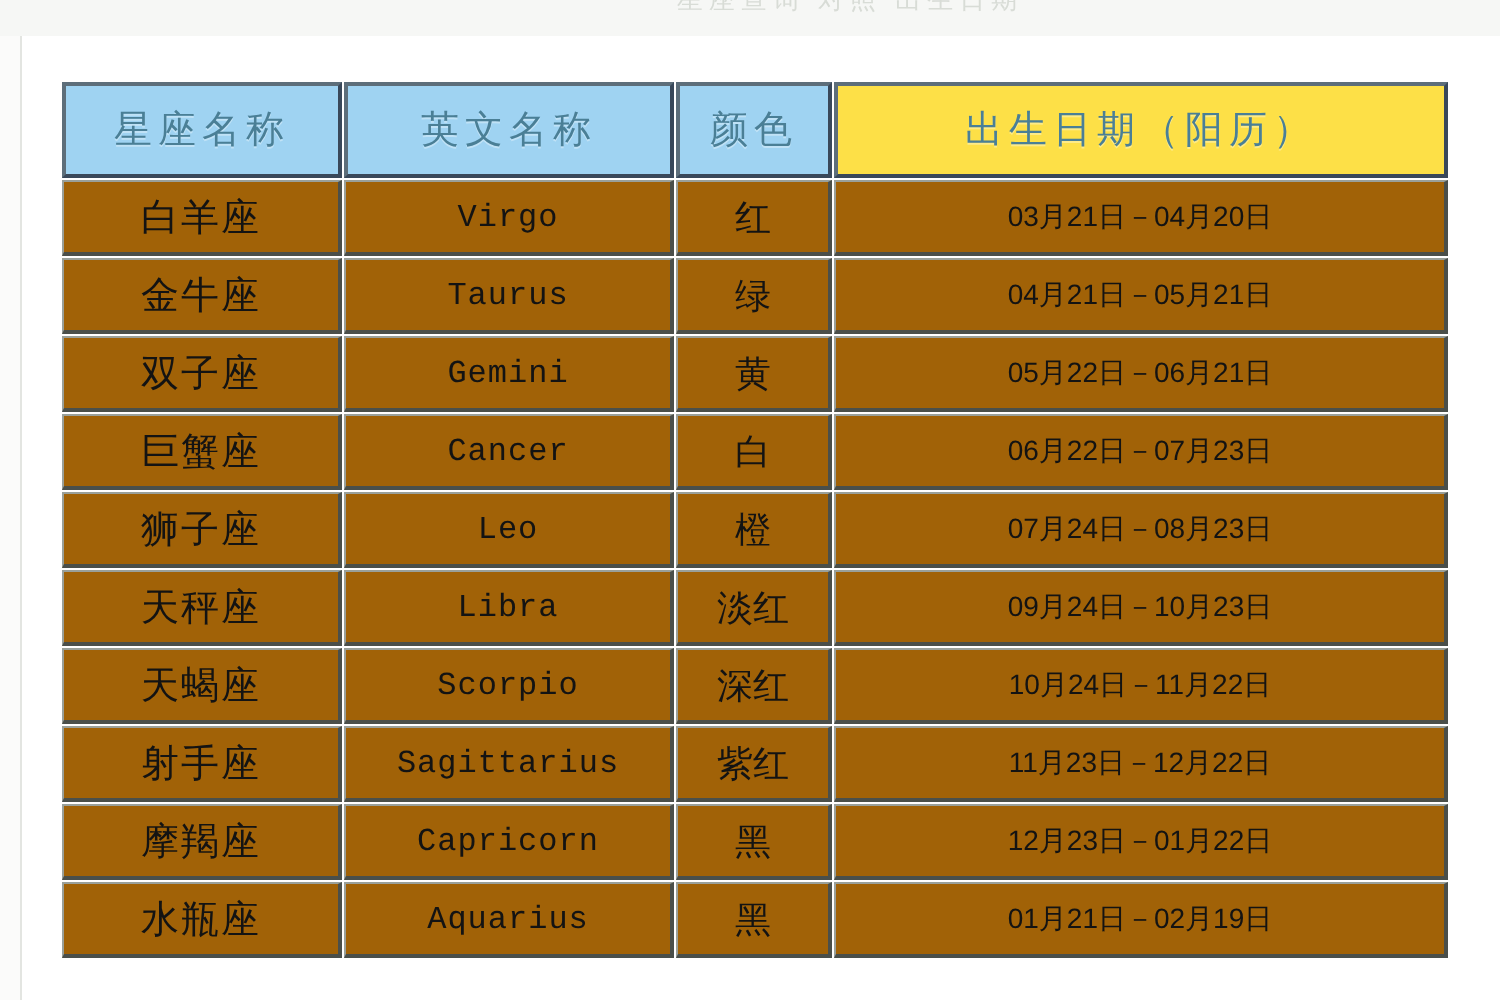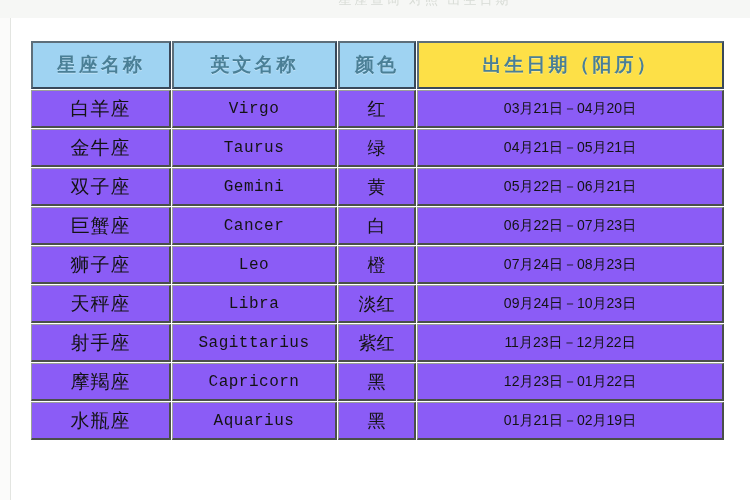--- a/index.html
+++ b/index.html
@@ -89,28 +89,27 @@
     background: #9fd3f2;
     color: #4a7f96;
     font-size: 19px;
     letter-spacing: 3px;
     height: 44px;
     border-top: 2px solid #5d6e7a;
     border-left: 2px solid #5d6e7a;
     border-right: 2px solid #39485a;
     border-bottom: 2px solid #39485a;
     text-shadow: 0 1px 0 rgba(255,255,255,0.35);
-    font-weight: bold;
   }
   table.zodiac-table thead th.date-head {
     background: #fde047;
   }
 
   table.zodiac-table tbody td {
-    background: #8b5cf6;
+    background: #a16207;
     color: #131313;
     border-top: 1px solid #9aa09a;
     border-left: 1px solid #9aa09a;
     border-right: 2px solid #4a4f4a;
     border-bottom: 2px solid #4a4f4a;
   }
 
   td.cell-name {
     font-size: 19px;
     letter-spacing: 1px;
@@ -186,20 +185,26 @@
         <td class="cell-color">橙</td>
         <td class="cell-date">07月24日－08月23日</td>
       </tr>
       <tr>
         <td class="cell-name">天秤座</td>
         <td class="cell-en">Libra</td>
         <td class="cell-color">淡红</td>
         <td class="cell-date">09月24日－10月23日</td>
       </tr>
       <tr>
+        <td class="cell-name">天蝎座</td>
+        <td class="cell-en">Scorpio</td>
+        <td class="cell-color">深红</td>
+        <td class="cell-date">10月24日－11月22日</td>
+      </tr>
+      <tr>
         <td class="cell-name">射手座</td>
         <td class="cell-en">Sagittarius</td>
         <td class="cell-color">紫红</td>
         <td class="cell-date">11月23日－12月22日</td>
       </tr>
       <tr>
         <td class="cell-name">摩羯座</td>
         <td class="cell-en">Capricorn</td>
         <td class="cell-color">黑</td>
         <td class="cell-date">12月23日－01月22日</td>

